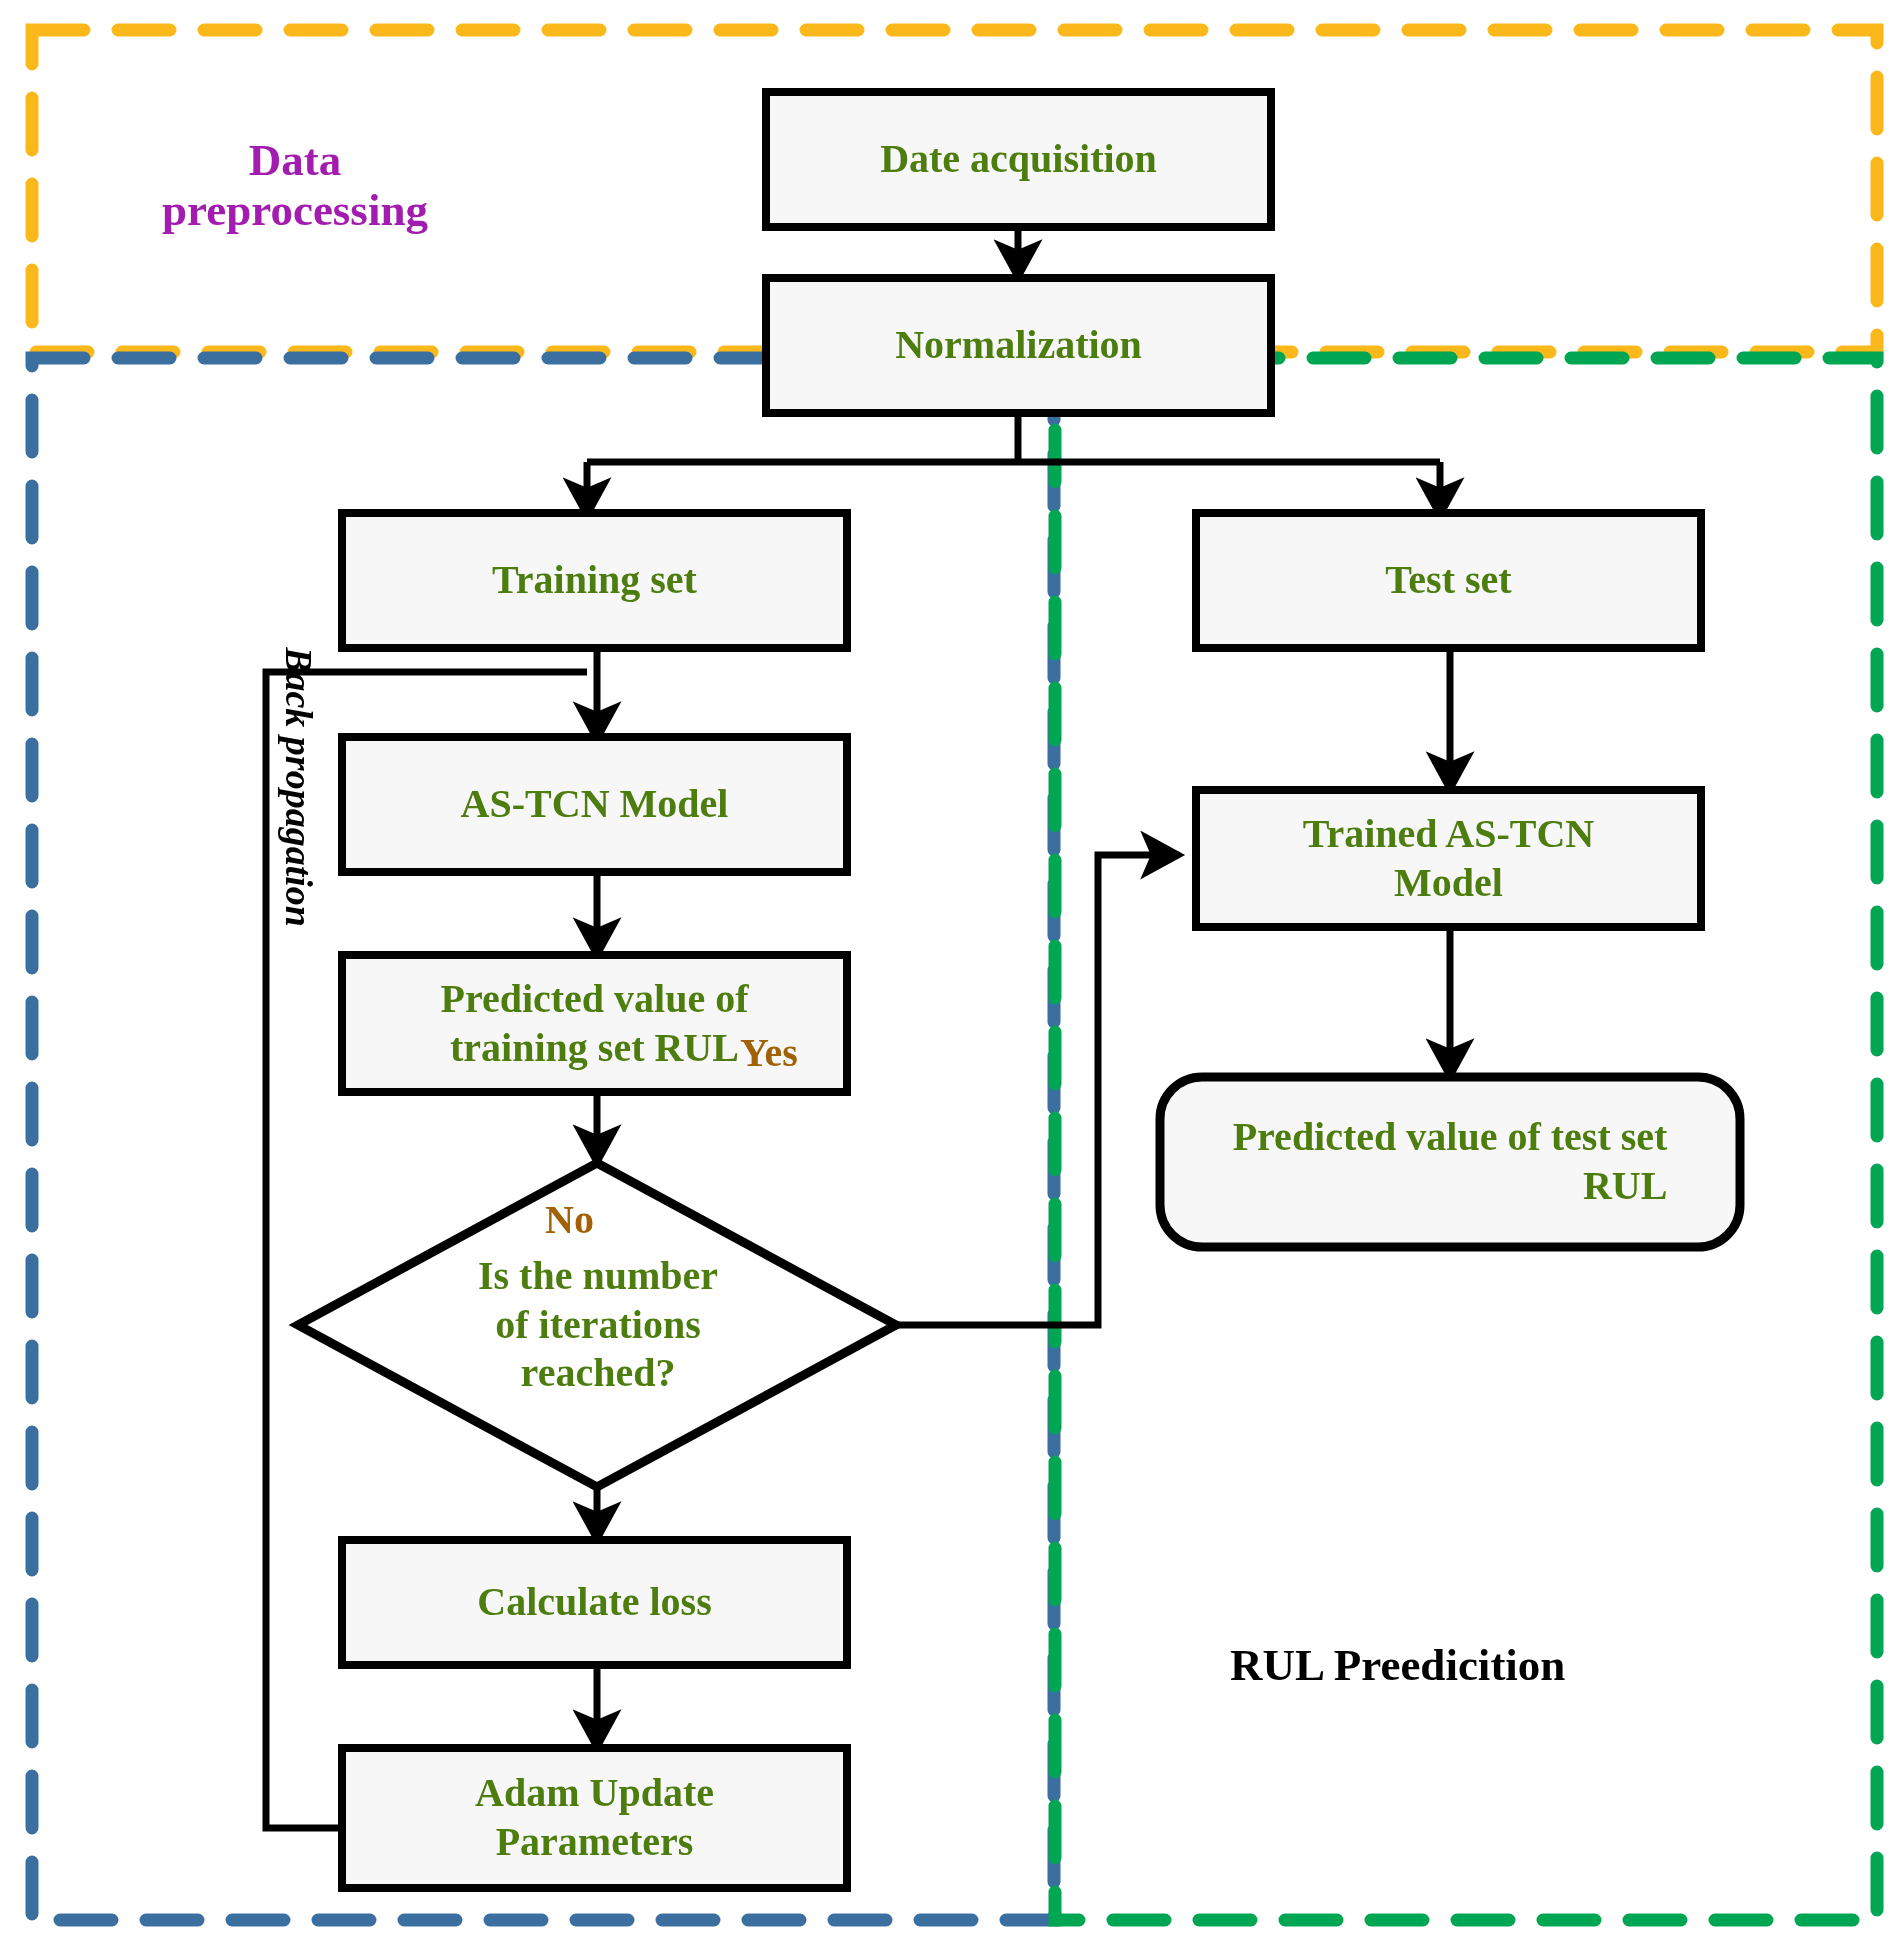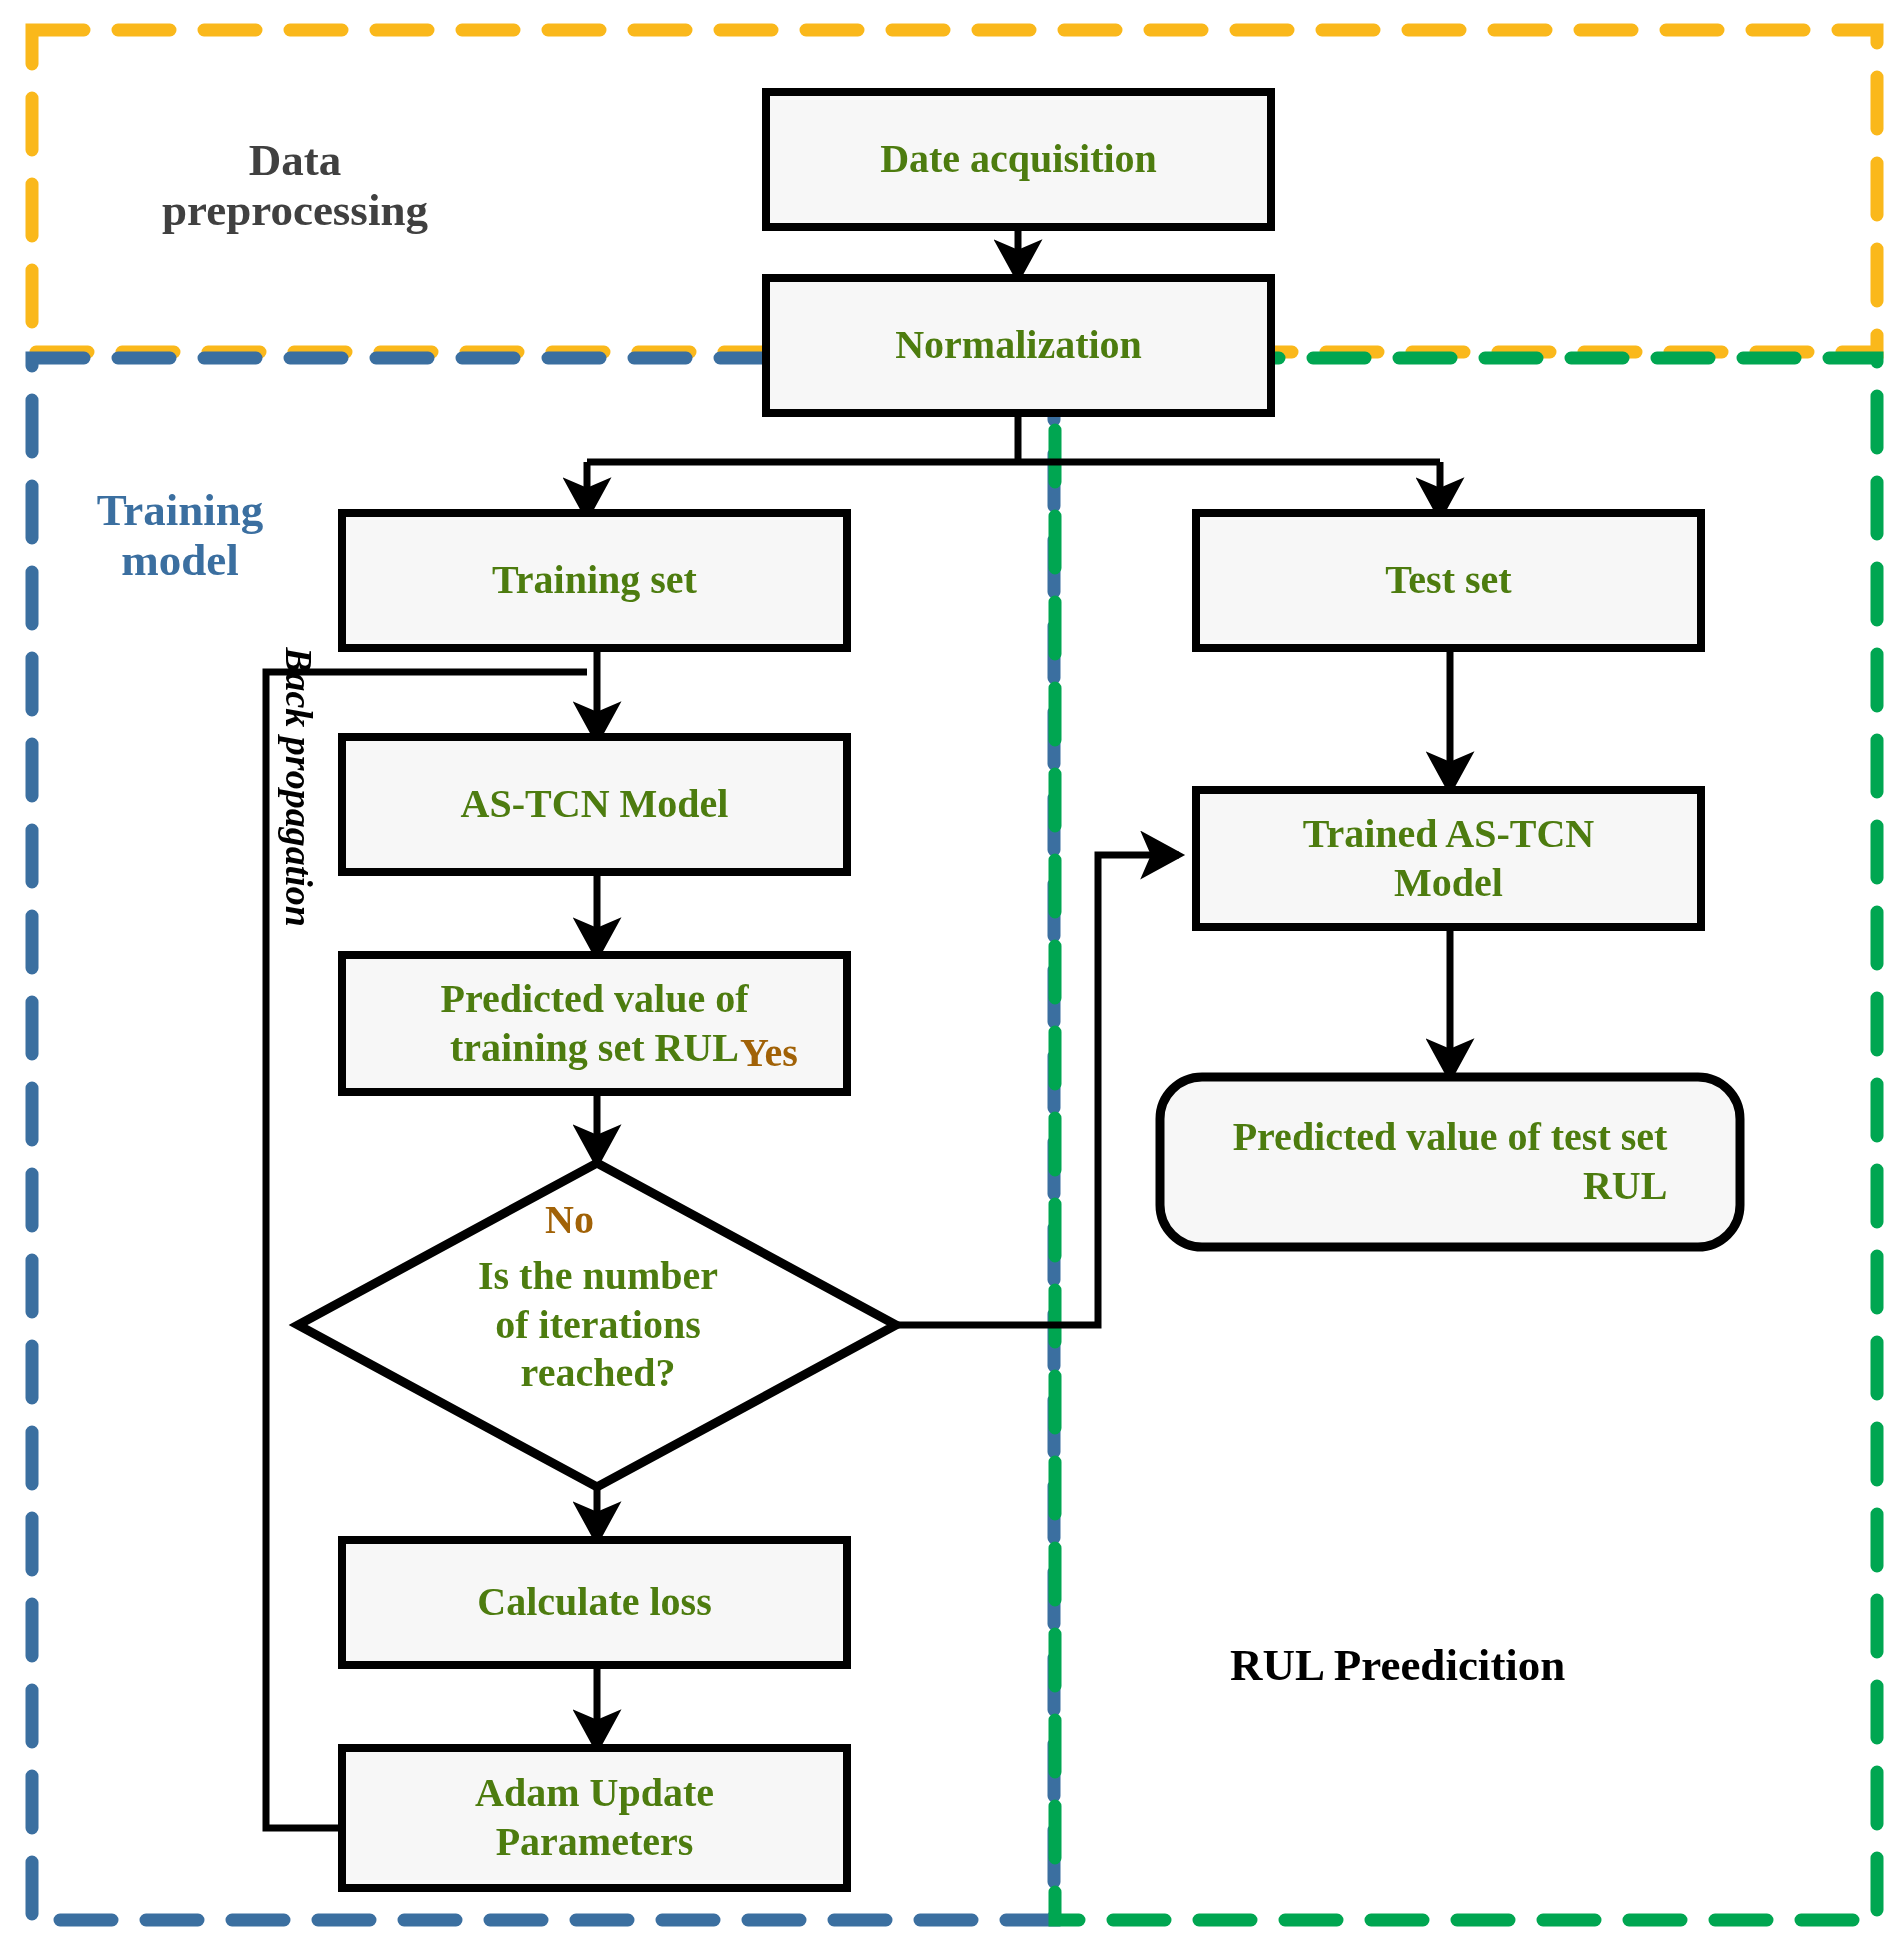--- a/index.html
+++ b/index.html
@@ -144,25 +144,23 @@
 
     <rect x="342" y="1748" width="505" height="140" fill="#F7F7F7" stroke="#000" stroke-width="8"></rect>
 
     <rect x="1196" y="513" width="505" height="135" fill="#F7F7F7" stroke="#000" stroke-width="8"></rect>
 
     <rect x="1196" y="790" width="505" height="137" fill="#F7F7F7" stroke="#000" stroke-width="8"></rect>
 
     <rect x="1160" y="1077" width="580" height="170" rx="42" ry="42" fill="#F7F7F7" stroke="#000" stroke-width="9"></rect>
   </svg>
 
-  <div class="grp-label" id="lbl-data" style="color:#404040">Data
+  <div class="grp-label" id="lbl-data" style="color:#a21caf">Data
 preprocessing</div>
 
-  <div class="grp-label" id="lbl-train" style="color:#3B6FA0">Training
-model</div>
 
   <div class="grp-label" id="lbl-rul" style="color:#000000">RUL Preedicition</div>
 
   <div class="node-text" style="left:766px; top:92px;  width:505px; height:135px;">Date acquisition</div>
 
   <div class="node-text" style="left:766px; top:278px; width:505px; height:135px;">Normalization</div>
 
   <div class="node-text" style="left:342px; top:513px; width:505px; height:135px;">Training set</div>
 
   <div class="node-text" style="left:342px; top:737px; width:505px; height:135px;">AS-TCN Model</div>

